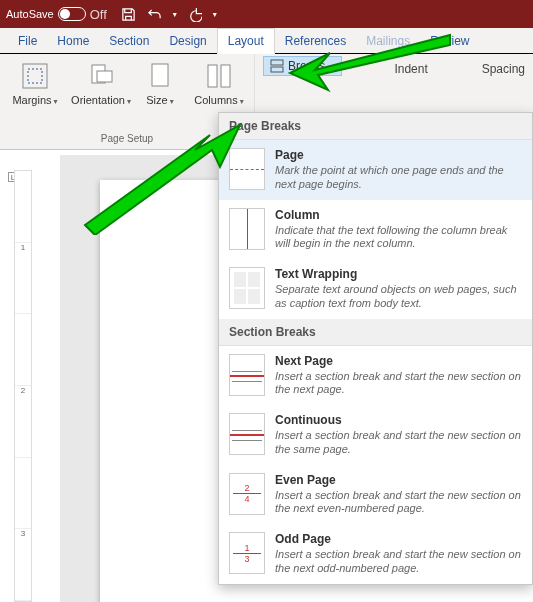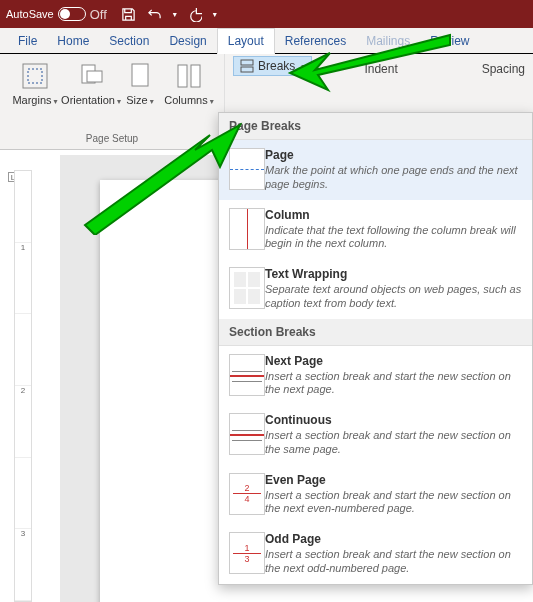--- a/index.html
+++ b/index.html
@@ -14,35 +14,35 @@
   .qat-icon { width: 16px; height: 16px; display:flex; align-items:center; justify-content:center; }
 
   
   .tabs { background: #f3f2f1; border-bottom: 1px solid #000000; height: 26px; display: flex; align-items: flex-end; padding-left: 8px; gap: 0; }
   .tab { padding: 5px 10px; font-size: 12px; color: #2b579a; cursor: pointer; }
   .tab.active { background: #fff; border: 1px solid #d6d6d6; border-bottom: 1px solid #fff; margin-bottom: -1px; color: #2b579a; }
 
   
   .ribbon { background: #f3f2f1; border-bottom: 1px solid #c8c8c8; height: 96px; display: flex; position: relative; }
   .group { padding: 4px 8px 2px; border-right: 1px solid #e0e0e0; display: flex; flex-direction: column; align-items: center; }
-  .group-items { display: flex; gap: 2px; flex: 1; }
+  .group-items { display: flex; gap: 12px; flex: 1; }
   .big-btn { display: flex; flex-direction: column; align-items: center; justify-content: flex-start; width: 54px; padding: 2px; cursor: pointer; }
   .big-btn .ic { width: 32px; height: 32px; display:flex; align-items:center; justify-content:center; margin-bottom:2px; }
   .big-btn .lbl { font-size: 11px; text-align: center; line-height: 1.1; }
   .caret { font-size: 8px; color:#666; margin-left:2px;}
   .group-label { font-size: 10px; color: #666; text-align: center; padding: 2px 0 3px; }
 
   .small-row { display:flex; align-items:flex-end; gap:6px; height:22px; padding:0 8px; }
   .breaks-btn { display:inline-flex; align-items:center; gap:4px; background:#cce4f7; border:1px solid #9ac3e6; padding:2px 6px; font-size:12px; cursor:pointer; }
   .ribbon-label { font-size:12px; color:#444; }
 
   
   .dropdown { position: absolute; left: 218px; top: 68px; width: 315px; background: #fff; border: 1px solid #c8c8c8; box-shadow: 0 4px 12px rgba(0,0,0,.25); font-size:12px;margin-top:44px; }
   .dd-section-h { background: #f0f0f0; padding: 6px 10px; font-weight: 600; color: #555; border-bottom:1px solid #e0e0e0; }
-  .dd-item { display:flex; padding:8px 10px; cursor:pointer;justify-content:flex-end; }
+  .dd-item { display:flex; gap:10px; padding:8px 10px; cursor:pointer;justify-content:flex-end; }
   .dd-item.highlight { background:#e8f0fa; }
   .dd-ico { width:36px; height:42px; border:1px solid #ccc; background:#fff; flex:none; display:flex; flex-direction:column; position:relative; }
   .dd-title { font-weight:600; color:#333; margin-bottom:2px; }
   .dd-desc { color:#666; font-size:11px; line-height:1.25;font-style:italic; }
 
   .page-ico::before { content:""; position:absolute; left:0; top:50%; width:100%; height:0; border-top:1px dashed #3a7bd5; }
   .col-ico::after { content:""; position:absolute; left:50%; top:0; width:0; height:100%; border-left:1px solid #c33; }
   .wrap-ico { display:grid; grid-template-columns:1fr 1fr; gap:2px; padding:4px;}
   .wrap-ico div{background:#eee;}
   .sec-ico .sep{ position:absolute; left:0; top:50%; width:100%; height:0; border-top:2px solid #c33;}

